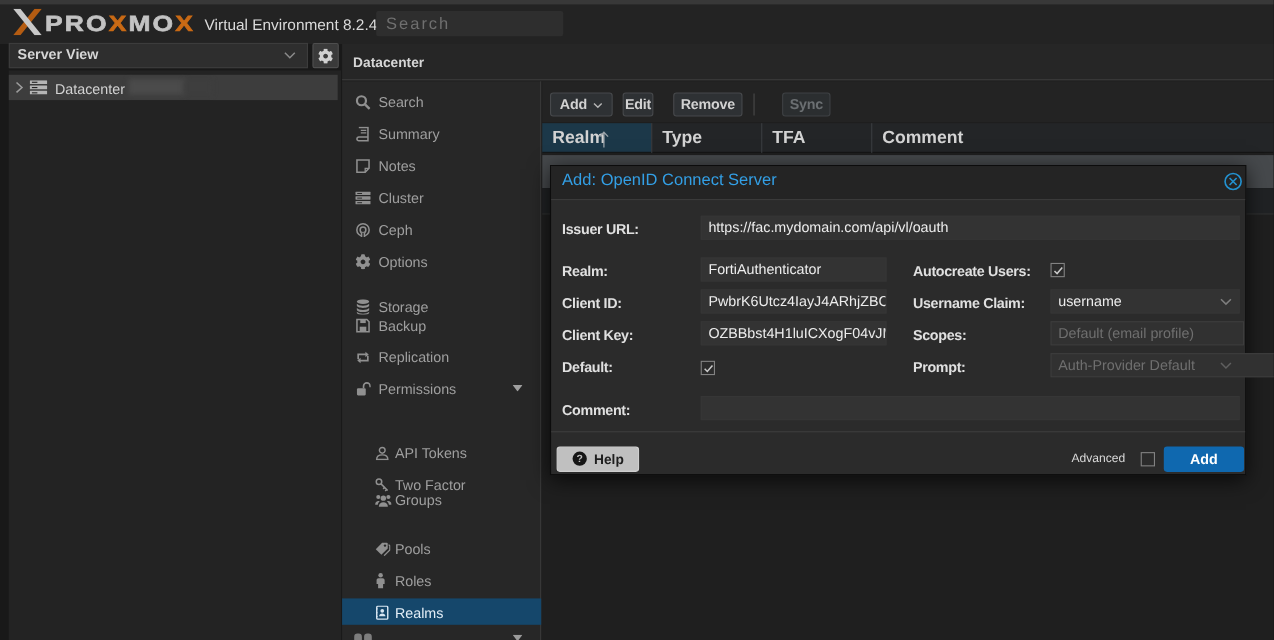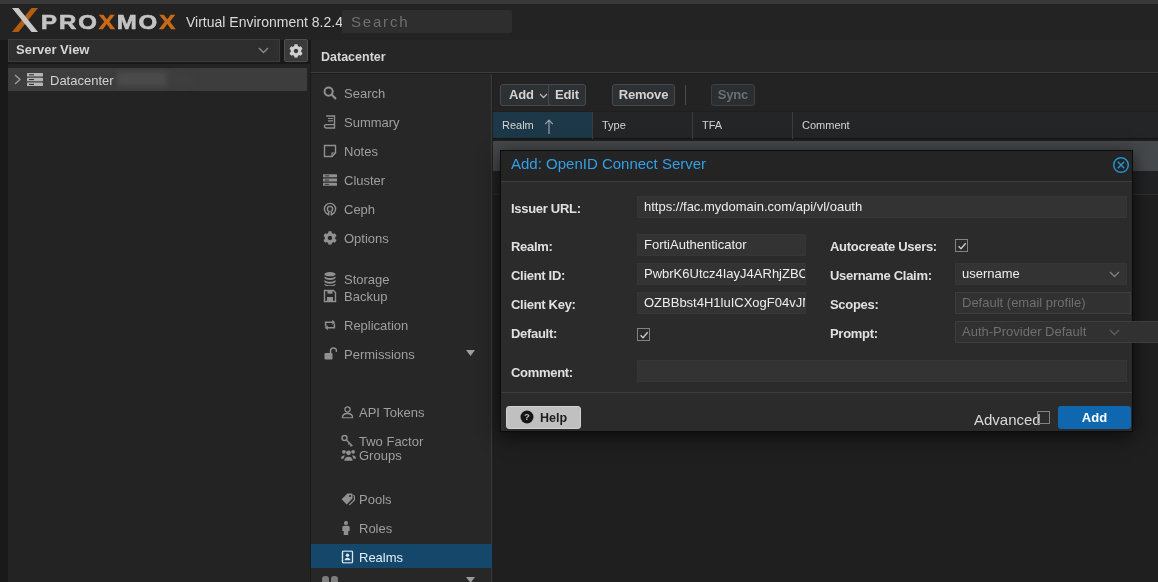--- a/index.html
+++ b/index.html
@@ -8,21 +8,21 @@
   .abs{position:absolute;}
   .lbl{position:absolute;font-size:13px;color:#e0e0e0;font-weight:bold;letter-spacing:-0.3px;}
   .inp{position:absolute;background:#333333;border:1px solid #363636;height:22px;font-size:13px;color:#ededed;line-height:20px;padding-left:6px;white-space:nowrap;overflow:hidden;}
   .inp.dis{background:#313131;border:1px solid #3d3d3d;color:#6f6f6f;}
   .mi{position:absolute;left:311px;width:181px;height:29px;}
   .mi .t{position:absolute;left:33px;top:50%;transform:translateY(-50%);font-size:13px;color:#9f9f9f;}
   .mi.sub .t{left:48px;}
   .mi svg{position:absolute;left:12px;top:50%;transform:translateY(-50%);}
   .mi.sub svg{left:30px;}
   .btn{position:absolute;height:22px;background:#2e3134;border:1px solid #47494c;border-radius:3px;color:#d2d2d2;font-size:13px;font-weight:600;letter-spacing:-0.2px;text-align:center;line-height:20px;}
-  .hcell{position:absolute;top:112px;height:27px;font-size:11px;font-weight:normal;color:#d3d3d3;line-height:27px;}
+  .hcell{position:absolute;top:112px;height:27px;font-size:16px;font-weight:bold;color:#d3d3d3;line-height:27px;}
   .cb{position:absolute;width:13px;height:13px;border:1px solid #828282;background:transparent;}
 </style>
 </head>
 <body>
 <div id="app">
 
   <div class="abs" style="left:0;top:0;width:1158px;height:40px;background:#232323;"></div>
   <div class="abs" style="left:0;top:0;width:1158px;height:4px;background:#383838;"></div>
 
   <svg class="abs" style="left:11px;top:8px;" width="28" height="24" viewBox="0 0 28 24">
@@ -216,21 +216,21 @@
   <div class="abs" style="left:322px;top:576px;width:7px;height:6px;background:#7d7d7d;border-radius:3px 3px 0 0;"></div>
   <div class="abs" style="left:331px;top:576px;width:7px;height:6px;background:#7d7d7d;border-radius:3px 3px 0 0;"></div>
   <svg class="abs" style="left:466px;top:577px;" width="9" height="6" viewBox="0 0 9 6">
       <path d="M0 0h9L4.5 6z" fill="#9a9a9a"></path>
     </svg>
 
   <div class="abs" style="left:493px;top:74px;width:665px;height:37px;background:#232323;"></div>
   <div class="btn" style="left:500px;top:84px;width:57px;">Add <svg width="9" height="6" viewBox="0 0 9 6" style="margin-left:2px;">
         <path d="M1 1 L4.5 4.5 L8 1" stroke="#b5b5b5" stroke-width="1.3" fill="none"></path>
       </svg></div>
-  <div class="btn" style="left:548px;top:84px;width:38px;">Edit</div>
+  <div class="btn" style="left:566px;top:84px;width:28px;">Edit</div>
   <div class="btn" style="left:612px;top:84px;width:63px;">Remove</div>
   <div class="abs" style="left:685px;top:85px;width:1px;height:20px;background:#4a4a4a;"></div>
   <div class="btn" style="left:695px;top:84px;width:44px;background:#2b2e30;border-color:#3e4144;color:#6b6f72;margin-left:16px;">Sync</div>
 
   <div class="abs" style="left:493px;top:112px;width:665px;height:27px;background:#232527;border-bottom:1px solid #141414;"></div>
   <div class="abs" style="left:493px;top:112px;width:99px;height:27px;background:#1c3849;border-bottom:1px solid #141414;"></div>
   <div class="hcell" style="left:502px;">Realm</div>
   <svg class="abs" style="left:544px;top:119px;" width="10" height="16" viewBox="0 0 10 16">
       <path d="M5 15 L5 1.5 M1.2 5.2 L5 1.2 L8.8 5.2" stroke="#9aa2a8" stroke-width="1.2" fill="none"></path>
     </svg>
@@ -292,17 +292,17 @@
 
   <div class="abs" style="left:501px;top:392px;width:631px;height:1px;background:#3d3d3d;"></div>
 
   <div class="abs" style="left:506px;top:406px;width:75px;height:23px;background:#c0c0c0;border:1px solid #cfcfcf;border-radius:3px;"></div>
   <svg class="abs" style="left:520px;top:410px;" width="14" height="14" viewBox="0 0 14 14">
       <circle cx="7" cy="7" r="6.5" fill="#151515"></circle>
       <text x="7" y="10.2" text-anchor="middle" font-size="9.5" font-weight="bold" fill="#bebebe" font-family="Liberation Sans">?</text>
     </svg>
   <div class="abs" style="left:540px;top:411px;font-size:12.5px;font-weight:600;color:#1e1e1e;">Help</div>
 
-  <div class="abs" style="left:974px;top:411px;font-size:15px;color:#d9d9d9;">Advanced</div>
+  <div class="abs" style="left:974px;top:411px;font-size:11px;color:#d9d9d9;">Advanced</div>
   <div class="cb" style="left:1037px;top:411px;"></div>
   <div class="abs" style="left:1058px;top:406px;width:73px;height:23px;background:#0f68af;border-radius:3px;text-align:center;line-height:23px;font-size:13px;font-weight:bold;color:#ffffff;">Add</div>
 
 </div>
 
 </body></html>

